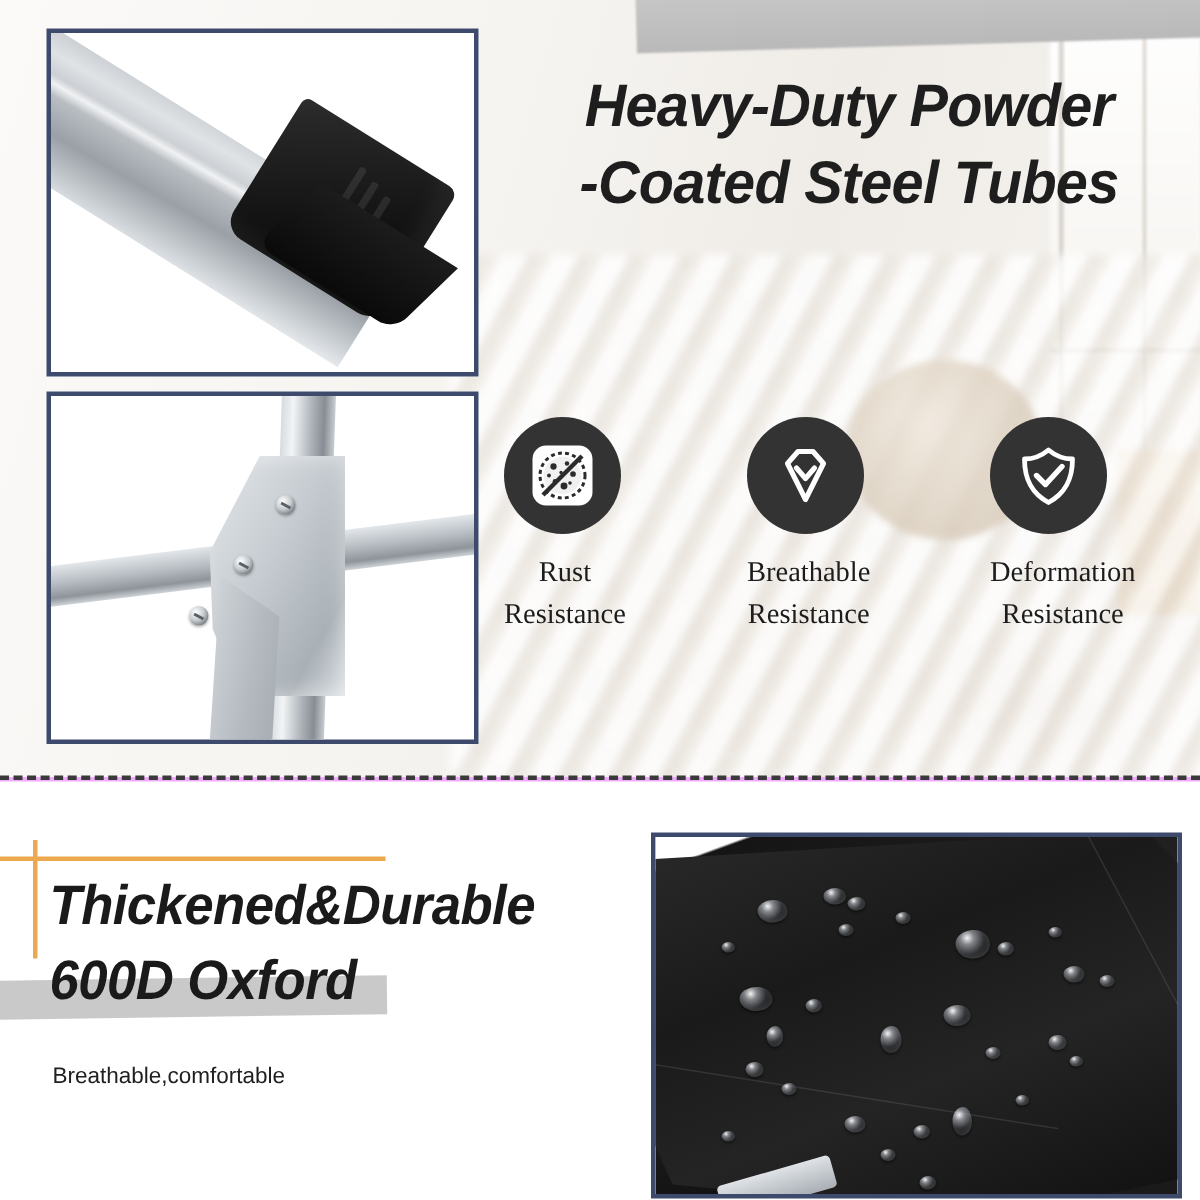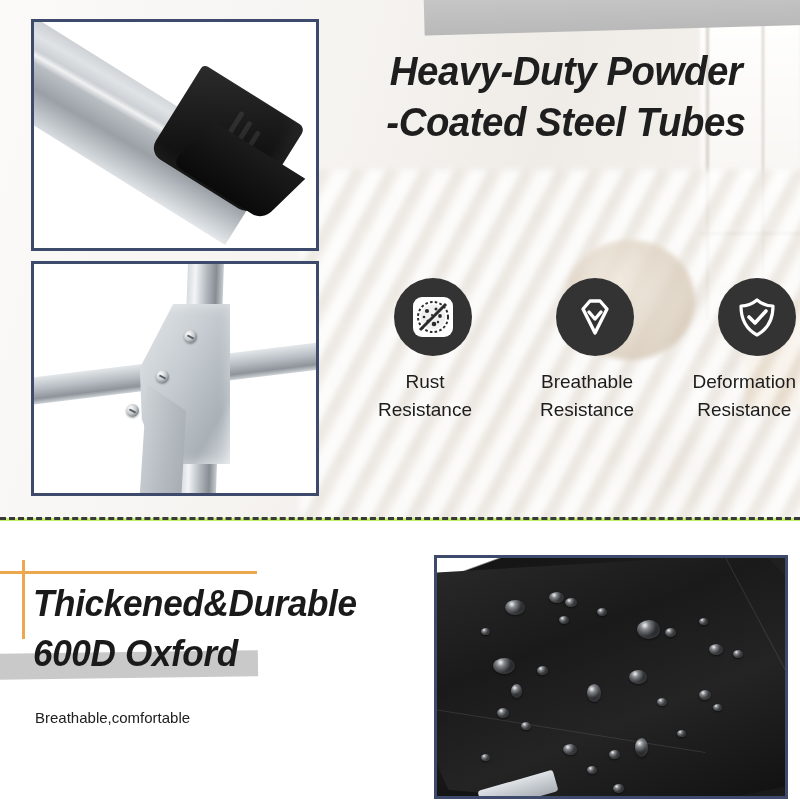--- a/index.html
+++ b/index.html
@@ -1,21 +1,21 @@
 <!DOCTYPE html>
 <html><head>
 <meta charset="utf-8">
 <style>
   html,body{margin:0;padding:0;}
   body{
     width:800px;height:800px;overflow:hidden;
     font-family:"Liberation Sans",sans-serif;
     background:#ffffff;
   }
-  .page{position:relative;width:800px;height:800px;overflow:hidden;background:#bef264;}
+  .page{position:relative;width:800px;height:800px;overflow:hidden;background:#f0abfc;}
 
   
   .top-section{position:absolute;left:0;top:0;width:800px;height:518px;overflow:hidden;}
 
   
   .bg-photo{position:absolute;inset:0;
     background:
       radial-gradient(ellipse 150px 90px at 690px 470px, rgba(205,190,175,.55), rgba(205,190,175,0) 70%),
       radial-gradient(ellipse 120px 200px at 780px 330px, rgba(190,170,150,.45), rgba(190,170,150,0) 72%),
       radial-gradient(ellipse 260px 150px at 520px 430px, rgba(238,232,224,.9), rgba(238,232,224,0) 75%),
@@ -92,21 +92,21 @@
   .headline{position:absolute;left:336px;top:46px;width:460px;
     font-weight:bold;font-style:italic;font-size:40px;line-height:1.28;
     letter-spacing:-.5px;color:#1e1e1e;text-align:center;
     transform:scaleX(.96);transform-origin:center top;}
   .headline .ln{display:block;white-space:nowrap;}
   .subhead{position:absolute;left:336px;top:186px;width:460px;text-align:center;
     font-size:25px;color:#2a2a2a;}
 
   
   .features{position:absolute;left:336px;top:278px;width:460px;display:flex;justify-content:space-between;}
-  .feature{width:136px;display:flex;flex-direction:column;align-items:flex-end;}
+  .feature{width:136px;display:flex;flex-direction:column;align-items:flex-start;font-family:Liberation Serif, serif;}
   .badge{width:78px;height:78px;border-radius:50%;background:#333333;
     display:flex;align-items:center;justify-content:center;}
   .feature-label{margin-top:12px;text-align:center;font-size:19px;line-height:1.45;color:#1c1c1c;}
   .feature-label span{display:block;}
 
   
   .divider{position:absolute;left:0;top:517px;width:800px;height:0;
     border-top:3px dashed #3a3a3a;}
 
   

